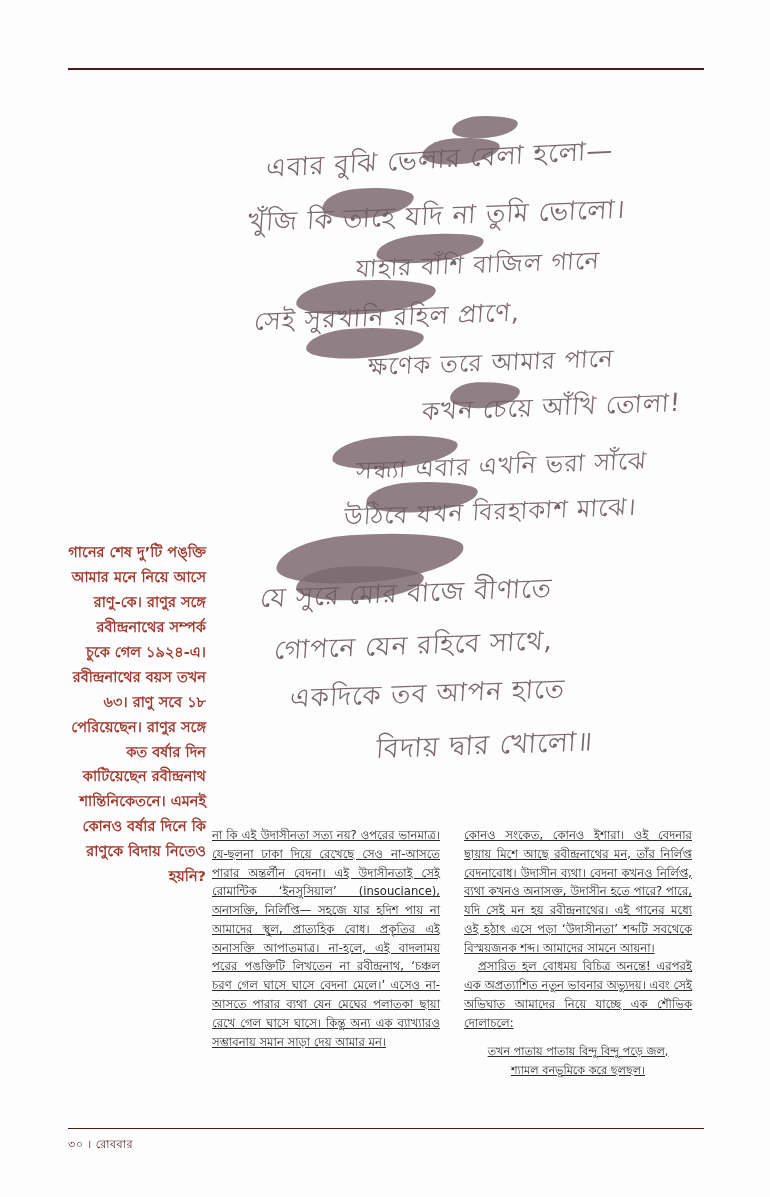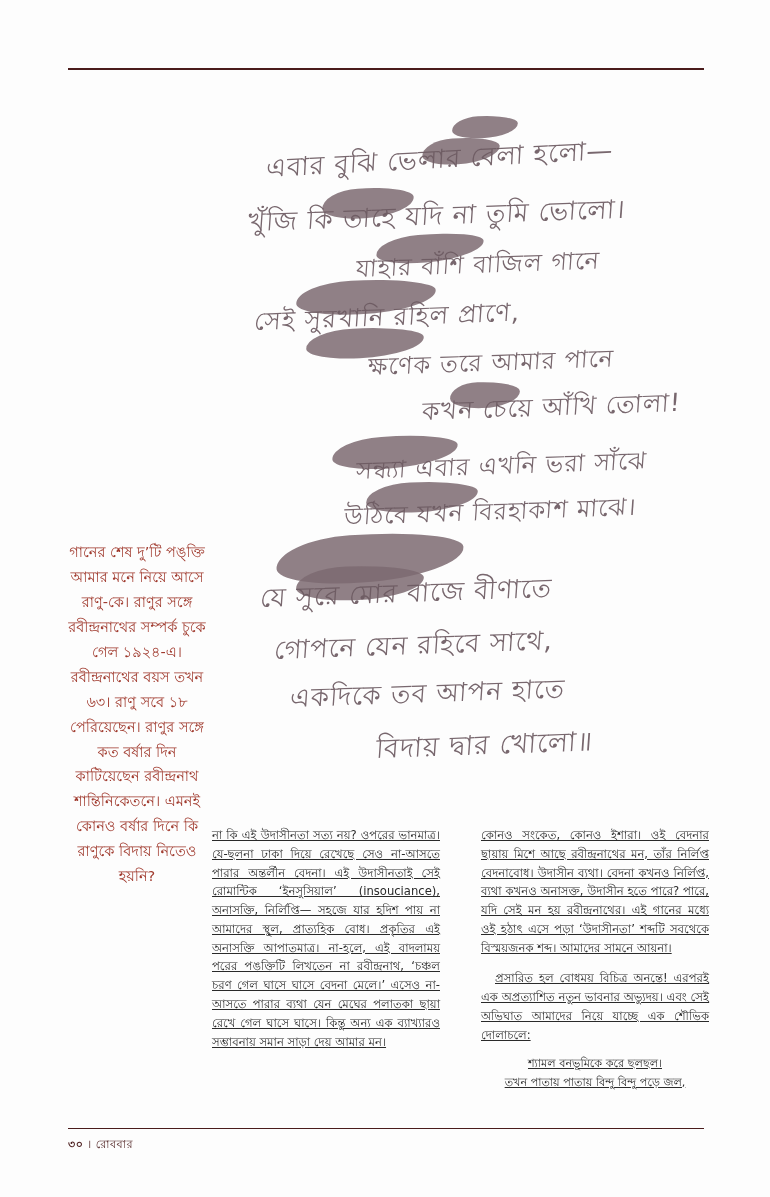--- a/index.html
+++ b/index.html
@@ -56,26 +56,26 @@
     opacity: 0.85;
     border-radius: 40% 60% 55% 45% / 60% 40% 60% 40%;
   }
 
   
   .caption {
     position: absolute;
     left: 68px;
     top: 540px;
     width: 138px;
-    text-align: center;
+    text-align: right;
     color: #a03a2e;
     font-family: "DejaVu Sans", sans-serif;
     font-size: 14.5px;
     line-height: 1.72;
-    font-weight: 400;
+    font-weight: 700;
   }
 
   
   .cols {
     position: absolute;
     left: 212px;
     top: 826px;
     width: 492px;
     height: 285px;
   }
@@ -84,42 +84,42 @@
     top: 0;
     width: 228px;
     font-family: "DejaVu Sans", sans-serif;
     font-size: 11.6px;
     line-height: 1.62;
     color: #2a2a2a;
     text-align: justify;
     text-decoration: underline;
   }
   .col-left { left: 0; }
-  .col-right { left: 269px; }
+  .col-right { left: 252px; }
   .col p { margin: 0; }
-  .col p.indent { text-indent: 14px; margin-top: 12px; }
+  .col p.indent { text-indent: 14px; }
   .verse {
     margin-top: 9px;
     text-align: center;
     font-size: 11.2px;
     line-height: 1.7;
     color: #2a2a2a;
   }
 
   
   .footer {
     position: absolute;
     left: 68px;
     top: 1136px;
     font-family: "DejaVu Sans", sans-serif;
     font-size: 11px;
     color: #4a1c1c;
     letter-spacing: 0.5px;
   }
-  .footer .pageno { font-weight: 700; }
+  .footer .pageno { font-weight: 400; }
 </style>
 </head>
 <body>
 
 <div class="page">
 
   <div class="rule-top"></div>
 
   <div class="manuscript" id="ms">
       <div class="ms-blot" style="left: 186px; top: 8px; width: 78px; height: 26px; transform: rotate(-4deg);"></div>
@@ -150,22 +150,22 @@
   <div class="caption">গানের শেষ দু’টি পঙ‌্‌ক্তি আমার মনে নিয়ে আসে রাণু-কে। রাণুর সঙ্গে রবীন্দ্রনাথের সম্পর্ক চুকে গেল ১৯২৪-এ। রবীন্দ্রনাথের বয়স তখন ৬৩। রাণু সবে ১৮ পেরিয়েছেন। রাণুর সঙ্গে কত বর্ষার দিন কাটিয়েছেন রবীন্দ্রনাথ শান্তিনিকেতনে। এমনই কোনও বর্ষার দিনে কি রাণুকে বিদায় নিতেও হয়নি?</div>
 
   <div class="cols">
     <div class="col col-left">
       <p>না কি এই উদাসীনতা সত্য নয়? ওপরের ভানমাত্র। যে-ছলনা ঢাকা দিয়ে রেখেছে সেও না-আসতে পারার অন্তর্লীন বেদনা। এই উদাসীনতাই সেই রোমান্টিক ‘ইনসুসিয়াল’ (insouciance), অনাসক্তি, নির্লিপ্তি— সহজে যার হদিশ পায় না আমাদের স্থূল, প্রাত্যহিক বোধ। প্রকৃতির এই অনাসক্তি আপাতমাত্র। না-হলে, এই বাদলাময় পরের পঙ‌ক্তিটি লিখতেন না রবীন্দ্রনাথ, ‘চঞ্চল চরণ গেল ঘাসে ঘাসে বেদনা মেলে।’ এসেও না-আসতে পারার ব্যথা যেন মেঘের পলাতকা ছায়া রেখে গেল ঘাসে ঘাসে। কিন্তু অন্য এক ব্যাখ্যারও সম্ভাবনায় সমান সাড়া দেয় আমার মন।</p>
     </div>
     <div class="col col-right">
       <p>কোনও সংকেত, কোনও ইশারা। ওই বেদনার ছায়ায় মিশে আছে রবীন্দ্রনাথের মন, তাঁর নির্লিপ্ত বেদনাবোধ। উদাসীন ব্যথা। বেদনা কখনও নির্লিপ্ত, ব্যথা কখনও অনাসক্ত, উদাসীন হতে পারে? পারে, যদি সেই মন হয় রবীন্দ্রনাথের। এই গানের মধ্যে ওই হঠাৎ এসে পড়া ‘উদাসীনতা’ শব্দটি সবথেকে বিস্ময়জনক শব্দ। আমাদের সামনে আয়না।</p>
       <p class="indent">প্রসারিত হল বোধময় বিচিত্র অনন্তে! এরপরই এক অপ্রত্যাশিত নতুন ভাবনার অভ্যুদয়। এবং সেই অভিঘাত আমাদের নিয়ে যাচ্ছে এক শৌভিক দোলাচলে:</p>
       <div class="verse">
+        <div>তখন পাতায় পাতায় বিন্দু বিন্দু পড়ে জল,</div>
         <div>শ্যামল বনভূমিকে করে ছলছল।</div>
-        <div>তখন পাতায় পাতায় বিন্দু বিন্দু পড়ে জল,</div>
       </div>
     </div>
   </div>
 
   <div class="rule-bottom"></div>
 
   <div class="footer">
     <span class="pageno">৩০</span>
     <span>।</span>
     <span>রোববার</span>

